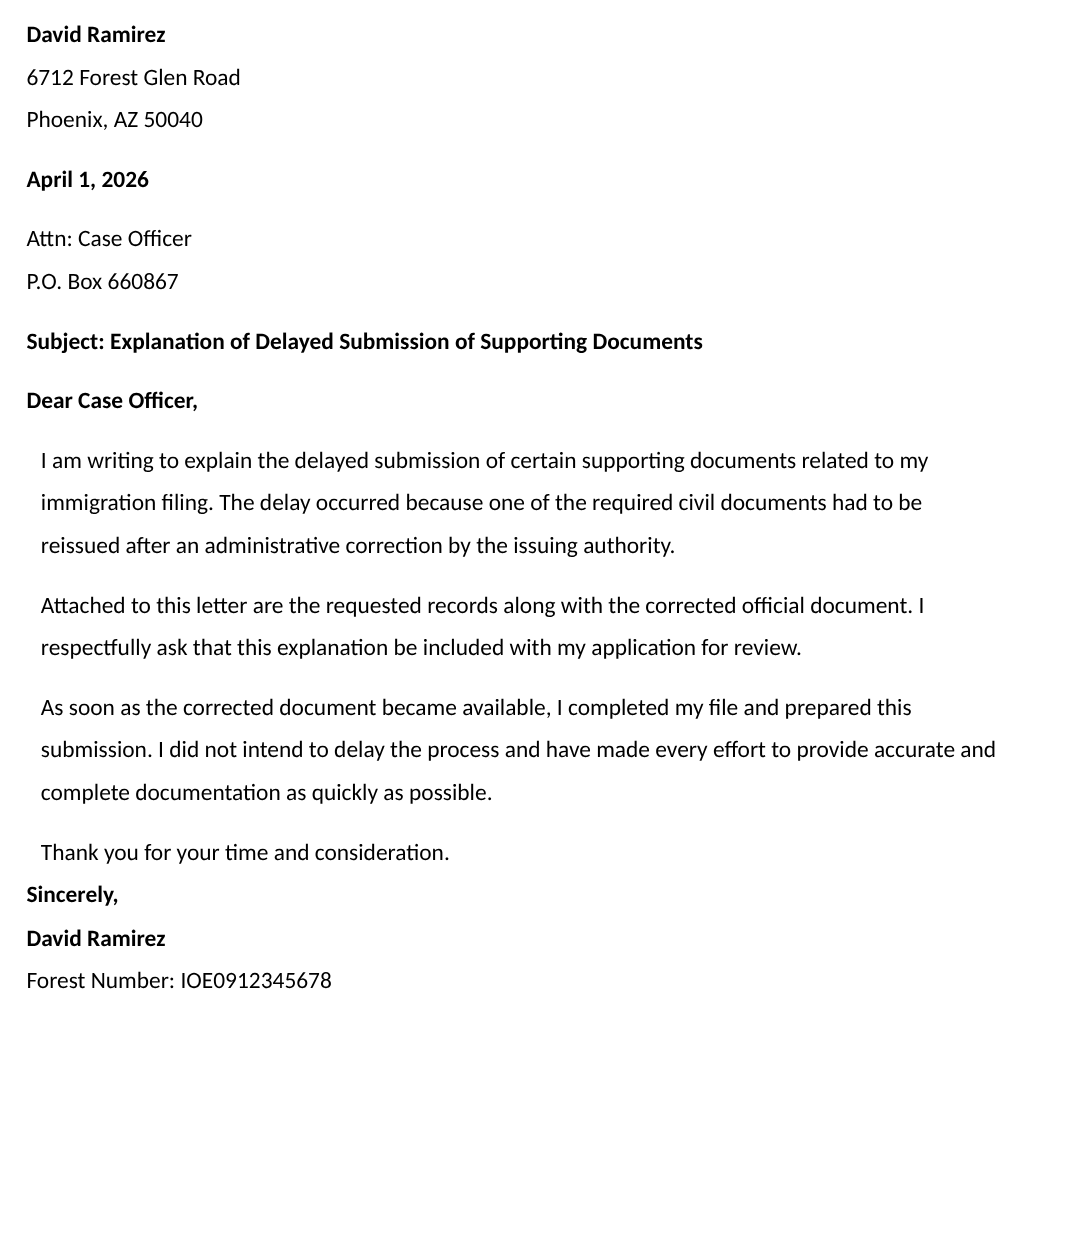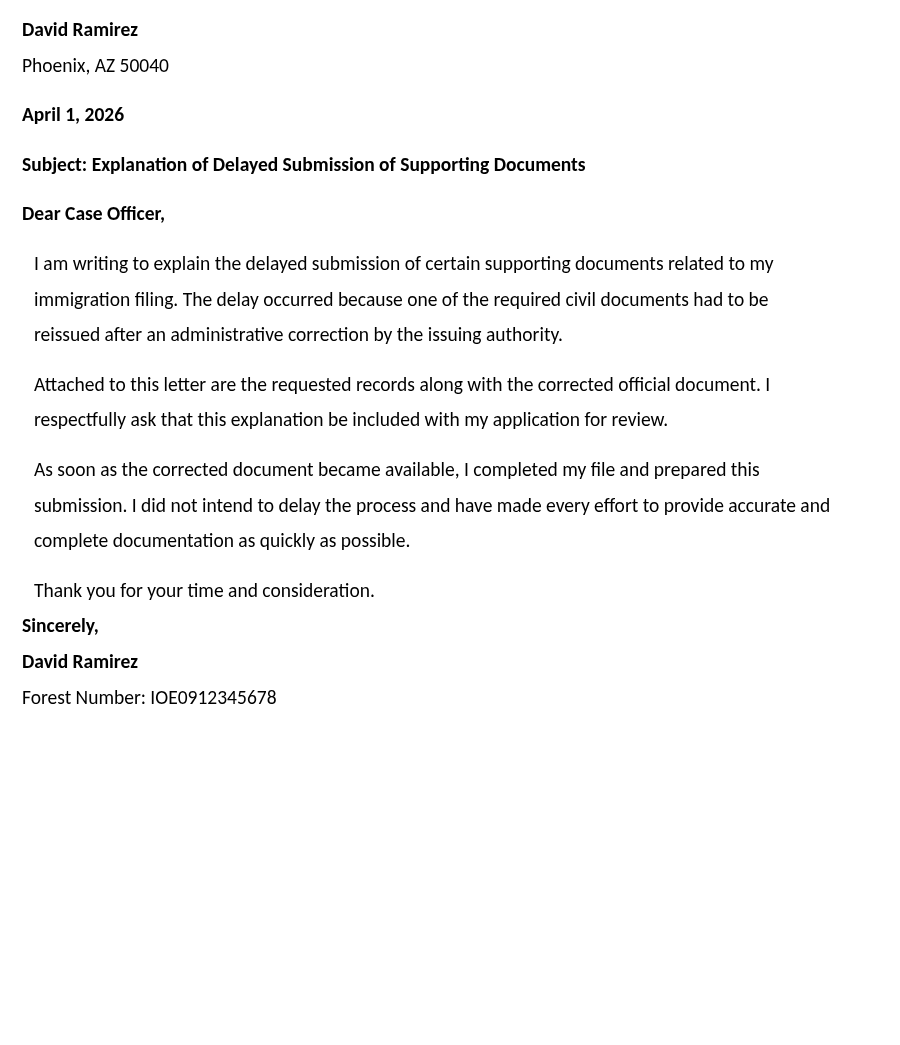--- a/index.html
+++ b/index.html
@@ -46,28 +46,31 @@
     line-height: 35.6px;
   }
 </style>
 </head>
 <body>
 
 <div class="page">
 
   <div class="block sender-block">
     <div class="line bold">David Ramirez</div>
+    <div class="line">6712 Forest Glen Road</div>
     <div class="line">Phoenix, AZ 50040</div>
   </div>
 
   <div class="block date-block">
     <div class="line bold">April 1, 2026</div>
   </div>
 
   <div class="block recipient-block">
+    <div class="line">Attn: Case Officer</div>
+    <div class="line">P.O. Box 660867</div>
   </div>
 
   <div class="block subject-block">
     <div class="line bold">Subject: Explanation of Delayed Submission of Supporting Documents</div>
   </div>
 
   <div class="block salutation-block">
     <div class="line bold">Dear Case Officer,</div>
   </div>
 

